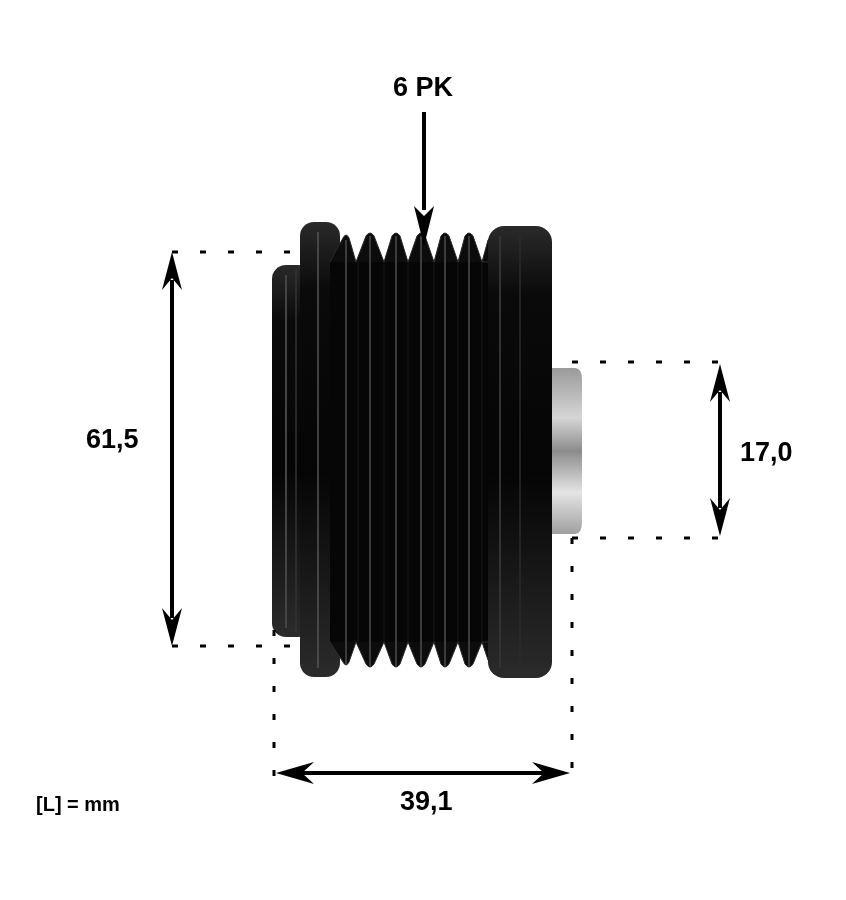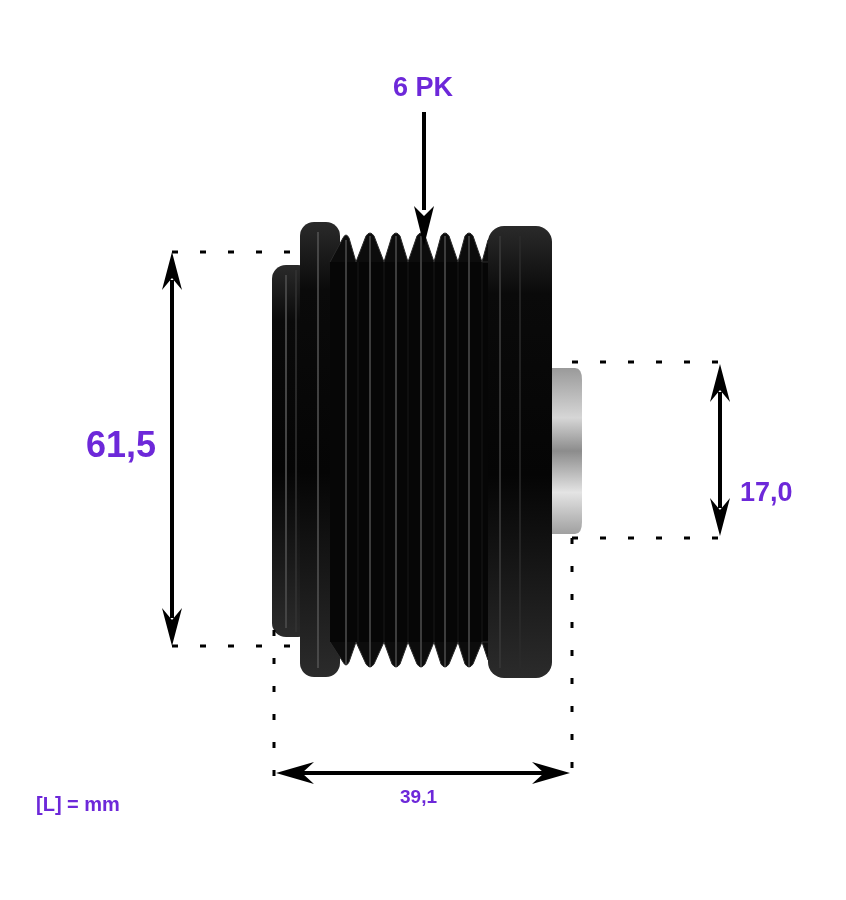--- a/index.html
+++ b/index.html
@@ -1,24 +1,24 @@
 <!DOCTYPE html>
 <html><head>
 <meta charset="utf-8">
 <style>
   html, body { margin: 0; padding: 0; background: #ffffff; }
   body { width: 846px; height: 900px; position: relative; overflow: hidden;
          font-family: "Liberation Sans", sans-serif; }
   .canvas { position: absolute; left: 0; top: 0; width: 846px; height: 900px; }
-  .label { position: absolute; font-weight: bold; color: #6d28d9; white-space: nowrap;
+  .label { position: absolute; font-weight: bold; color: #000000; white-space: nowrap;
            font-family: "Liberation Sans", sans-serif; }
   .lbl-pk { left: 393px; top: 72px; font-size: 27px; }
-  .lbl-dia { left: 86px; top: 424px; font-size: 36px; text-align: center; }
-  .lbl-shaft { left: 740px; top: 437px; font-size: 27px; margin-top: 40px; }
-  .lbl-width { left: 400px; top: 786px; font-size: 19px; }
+  .lbl-dia { left: 86px; top: 424px; font-size: 27px; text-align: center; }
+  .lbl-shaft { left: 740px; top: 437px; font-size: 27px; }
+  .lbl-width { left: 400px; top: 786px; font-size: 27px; }
   .lbl-unit { left: 36px; top: 793px; font-size: 20px; }
   svg { position: absolute; left: 0; top: 0; }
 </style>
 </head>
 <body>
 
 <div class="canvas">
 
   <svg width="846" height="900" viewBox="0 0 846 900">
     <defs>

